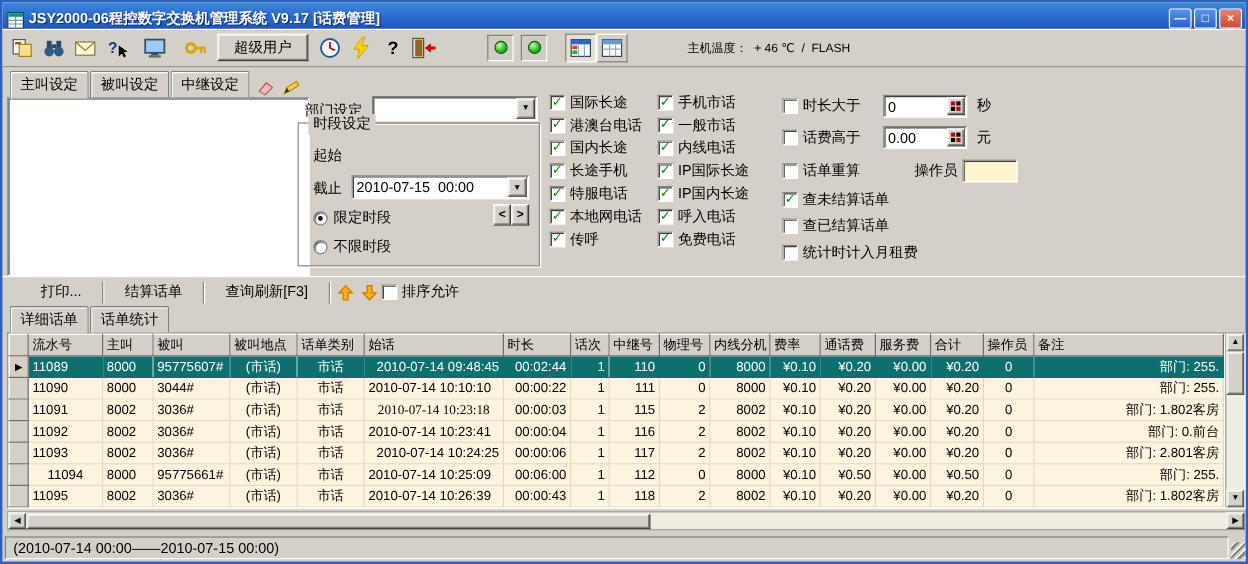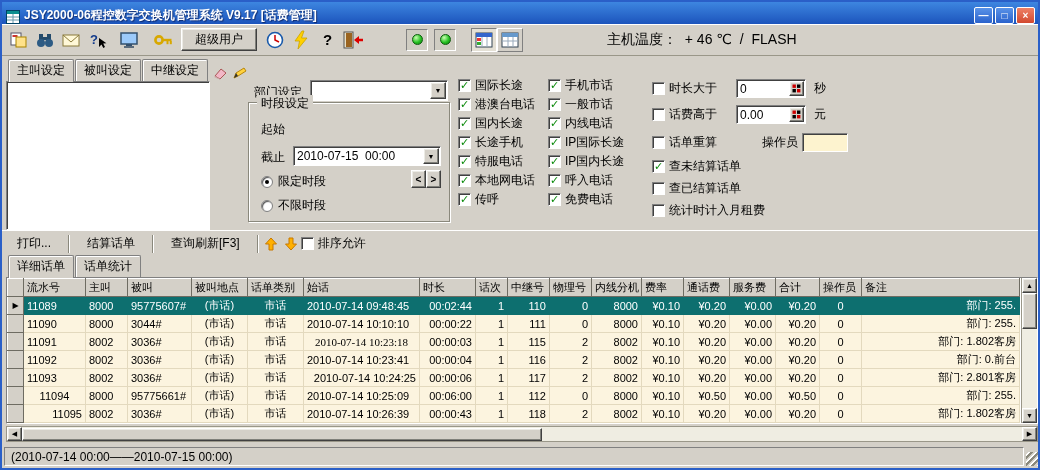--- a/index.html
+++ b/index.html
@@ -29,23 +29,23 @@
     display:flex;align-items:center;padding:0 4px;}
   .tool{width:26px;height:26px;display:flex;align-items:center;justify-content:center;cursor:pointer;}
   .userbtn{height:23px;margin:0 5px;padding:0 13px;display:flex;align-items:center;cursor:pointer;white-space:nowrap;}
   .ledslot{width:22px;height:22px;margin:0 3px;display:flex;align-items:center;justify-content:center;
     background:#cfccc2;border:1px solid;border-color:#808080 #fff #fff #808080;}
   .led{width:11px;height:11px;border-radius:50%;border:1px solid #0a5c0a;
     background:radial-gradient(circle at 35% 30%,#c9ffb0,var(--led-green,#27c224) 55%,#0c7a0c);}
   .viewbtn{width:26px;height:24px;display:flex;align-items:center;justify-content:center;cursor:pointer;}
   .viewbtn.pressed{border:1px solid;border-color:#808080 #fff #fff #808080;background:#e4e0d5;}
   .viewbtn.up{border:1px solid;border-color:#fff #808080 #808080 #fff;}
-  .temp{margin-left:84px;font-size:14px;white-space:pre;}
-  
-  .leftpanel{position:absolute;left:4px;top:60px;width:204px;height:168px;}
+  .temp{margin-left:50px;font-size:10px;white-space:pre;}
+  
+  .leftpanel{position:absolute;left:4px;top:60px;width:252px;height:168px;}
   .ltabs{display:flex;align-items:flex-end;height:19px;padding-left:2px;gap:1px;position:relative;z-index:2;}
   .tab{padding:2px 8px;background:#d4d0c8;border:1px solid #808080;border-bottom:none;
     border-radius:2px 2px 0 0;box-shadow:inset 1px 1px 0 #fff;cursor:pointer;white-space:nowrap;position:relative;}
   .tab.active{padding-bottom:3px;margin-bottom:-1px;z-index:3;}
   .minibtn{width:18px;height:17px;display:flex;align-items:center;justify-content:center;margin-left:3px;cursor:pointer;}
   .listbox{position:absolute;left:0;top:19px;right:0;bottom:0;background:#fff;
     border:1px solid;border-color:#808080 #fff #fff #808080;box-shadow:inset 1px 1px 0 #404040;cursor:default;}
   
   .combo{position:absolute;display:flex;background:#fff;border:1px solid;
     border-color:#808080 #fff #fff #808080;box-shadow:inset 1px 1px 0 #404040;cursor:pointer;}
@@ -89,21 +89,21 @@
   .field{display:flex;width:70px;height:19px;background:#fff;border:1px solid;
     border-color:#808080 #fff #fff #808080;box-shadow:inset 1px 1px 0 #404040;}
   .fieldtext{flex:1;padding:2px 3px 0;overflow:hidden;}
   .fieldbtn{width:15px;margin:1px;display:flex;align-items:center;justify-content:center;cursor:pointer;}
   .unit{margin-left:8px;}
   .oplbl{margin-left:26px;}
   .opinput{width:46px;height:19px;margin-left:4px;background:#fdf3cf;border:1px solid;
     border-color:#808080 #fff #fff #808080;box-shadow:inset 1px 1px 0 #404040;padding:2px 3px 0;}
   
   .actionbar{position:absolute;left:0;top:228px;right:0;height:26px;display:flex;align-items:center;
-    padding-left:0;border-top:1px solid #ffffff;}
+    padding-left:17px;border-top:1px solid #ffffff;}
   .abtn{padding:4px 15px;cursor:pointer;white-space:nowrap;}
   .vsep{width:0;height:18px;border-left:1px solid #8a887c;border-right:1px solid #fff;margin:0 2px;}
   .arrowbtn{width:20px;height:22px;display:flex;align-items:center;justify-content:center;cursor:pointer;}
   .actionbar .cb{}
   
   .viewtabs{position:absolute;left:4px;top:256px;height:19px;display:flex;align-items:flex-end;
     padding-left:2px;gap:1px;z-index:2;}
   
   .tablearea{position:absolute;left:4px;top:275px;width:1032px;height:147px;background:#fff;
     border:1px solid;border-color:#808080 #fff #fff #808080;display:flex;overflow:hidden;}
@@ -550,21 +550,21 @@
           </tr>
         </thead>
         <tbody>
           <tr class="sel">
             <td class="gutter">▶</td>
             <td style="text-align: left;">11089</td>
             <td style="text-align: left;">8000</td>
             <td style="text-align: left;">95775607#</td>
             <td style="text-align: center;">(市话)</td>
             <td style="text-align: center;">市话</td>
-            <td style="text-align: left;">2010-07-14 09:48:45</td>
+            <td style="text-align: right;">2010-07-14 09:48:45</td>
             <td style="text-align: right;">00:02:44</td>
             <td style="text-align: right;">1</td>
             <td style="text-align: right;">110</td>
             <td style="text-align: right;">0</td>
             <td style="text-align: right;">8000</td>
             <td style="text-align: right;">¥0.10</td>
             <td style="text-align: right;">¥0.20</td>
             <td style="text-align: right;">¥0.00</td>
             <td style="text-align: right;">¥0.20</td>
             <td style="text-align: center;">0</td>
@@ -665,21 +665,21 @@
             <td style="text-align: right;">8000</td>
             <td style="text-align: right;">¥0.10</td>
             <td style="text-align: right;">¥0.50</td>
             <td style="text-align: right;">¥0.00</td>
             <td style="text-align: right;">¥0.50</td>
             <td style="text-align: center;">0</td>
             <td style="text-align: right;">部门: 255.</td>
           </tr>
           <tr>
             <td class="gutter"></td>
-            <td style="text-align: right;">11095</td>
+            <td style="text-align: left;">11095</td>
             <td style="text-align: left;">8002</td>
             <td style="text-align: left;">3036#</td>
             <td style="text-align: center;">(市话)</td>
             <td style="text-align: center;">市话</td>
             <td style="text-align: left;">2010-07-14 10:26:39</td>
             <td style="text-align: right;">00:00:43</td>
             <td style="text-align: right;">1</td>
             <td style="text-align: right;">118</td>
             <td style="text-align: right;">2</td>
             <td style="text-align: right;">8002</td>

